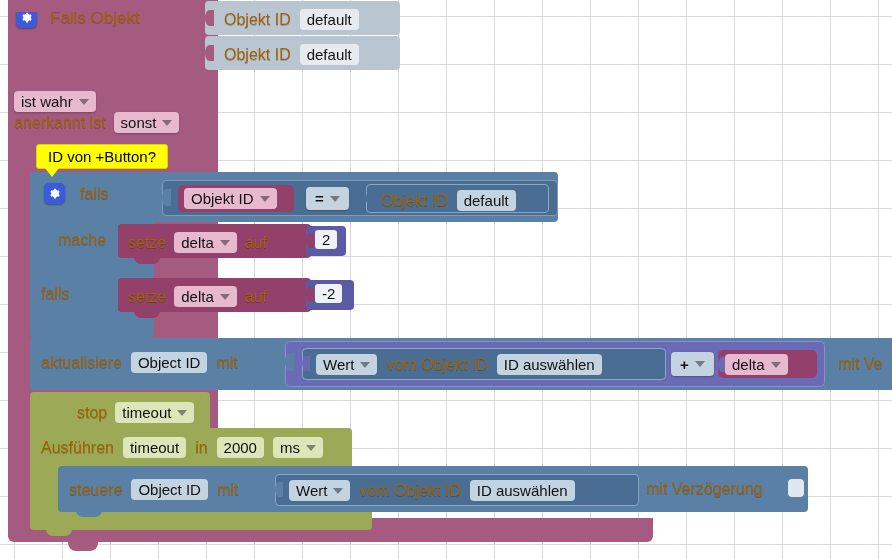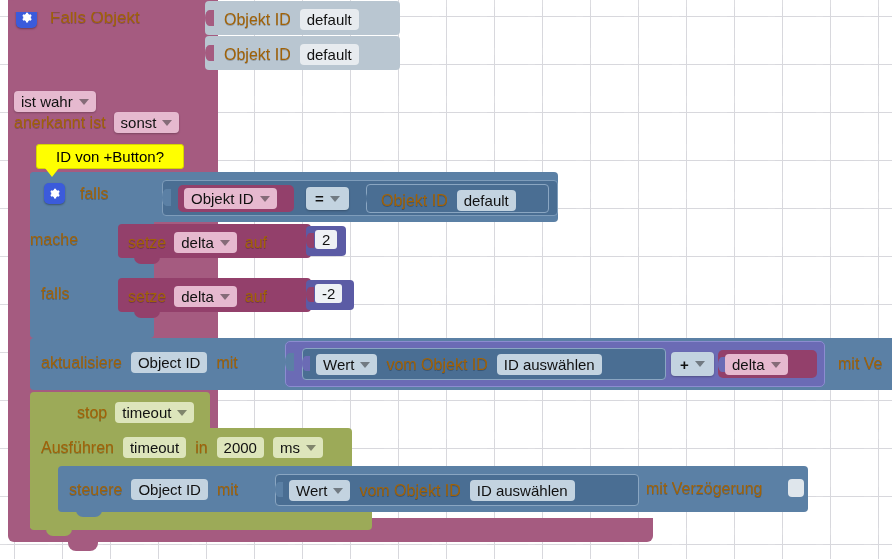--- a/index.html
+++ b/index.html
@@ -70,21 +70,21 @@
   .gear{
     width:21px;height:21px;border-radius:5px;background:#3b5bdb;
     display:flex;align-items:center;justify-content:center;
     box-shadow:0 1px 2px rgba(0,0,0,.35);
   }
   .gear svg{display:block;}
 
   
   .tip{
     position:absolute;background:#ffff00;border:1px solid #d6d600;
-    border-radius:3px;padding:3px 19px;font-size:15px;color:#000;
+    border-radius:3px;padding:3px 11px;font-size:15px;color:#000;
     white-space:nowrap;z-index:40;line-height:1.15;
   }
   .tip:after{
     content:"";position:absolute;left:8px;top:100%;
     border-left:7px solid transparent;border-right:7px solid transparent;
     border-top:9px solid #ffff00;
   }
   .row{display:flex;align-items:center;}
   .cbox{width:16px;height:18px;border-radius:4px;background:#dfe6ec;}
 </style>
@@ -172,21 +172,21 @@
     <span class="caret"></span>
   </span>
 
   <div class="blk c-blue-d" style="left:366px;top:184px;width:183px;height:29px;border-radius:4px;border:1px solid #8aa6c2;"></div>
   <div class="blk" style="left:366px;top:191px;width:8px;height:15px;background:#4a6e93;border-radius:50% 0 0 50%/50% 0 0 50%;"></div>
   <div class="blk row" style="left:381px;top:190px;gap:9px;">
     <span class="txt">Objekt ID</span>
     <span class="field f-blue">default</span>
   </div>
 
-  <span class="txt" style="position:absolute;left:30px;top:232px;">mache</span>
+  <span class="txt" style="position:absolute;left:58px;top:232px;">mache</span>
 
   <span class="txt" style="position:absolute;left:41px;top:286px;">falls</span>
 
   <div class="blk c-rose-d" style="left:118px;top:224px;width:193px;height:34px;border-radius:4px;"></div>
   <div class="blk c-rose-d" style="left:134px;top:256px;width:26px;height:8px;border-radius:0 0 7px 7px;"></div>
   <div class="blk row" style="left:128px;top:232px;gap:8px;">
     <span class="txt">setze</span>
     <span class="field f-rose">
       <span>delta</span>
       <span class="caret"></span>

